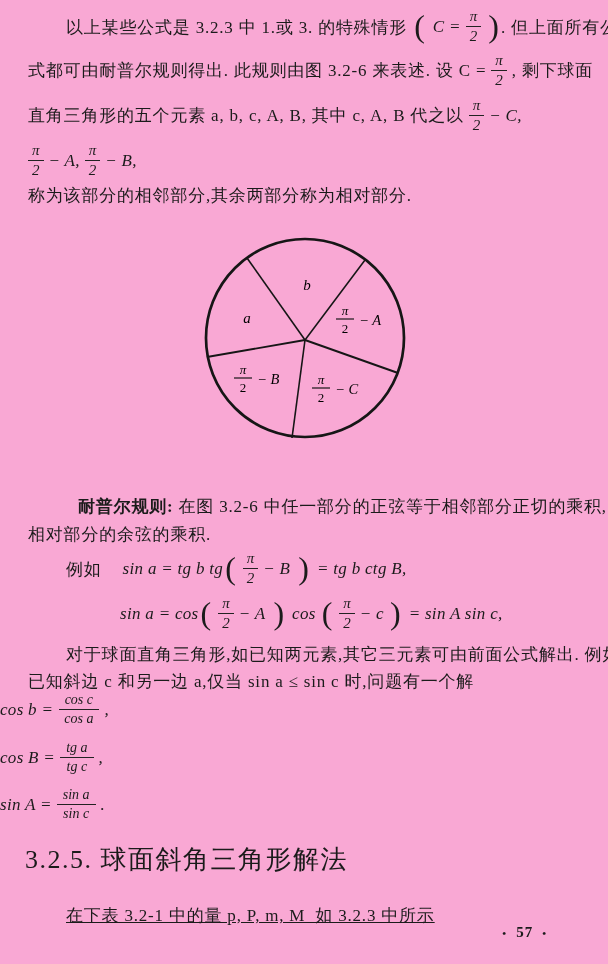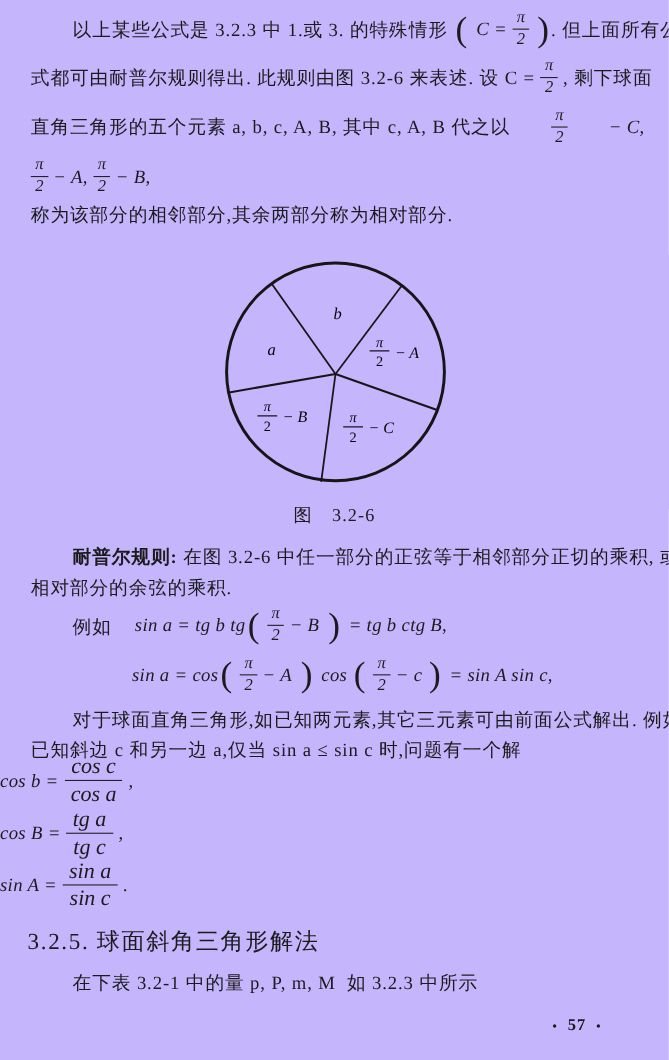--- a/index.html
+++ b/index.html
@@ -1,56 +1,56 @@
 <!DOCTYPE html>
 <html><head>
 <meta charset="utf-8">
 <style>
   html,body{margin:0;padding:0;background:#e8e8e4;}
   .page{
     position:relative;
     width:608px;height:964px;
-    background:#c4b5fd;
+    background:#f9a8d4;
     color:#1b1b1b;
     font-family:"Liberation Serif","DejaVu Serif",serif;
     font-size:17px;
     overflow:hidden;
   }
   .line{display:flex;align-items:center;white-space:pre;}
   .cn{letter-spacing:0.8px;white-space:pre;}
   .mi{font-style:italic;white-space:pre;letter-spacing:0.3px;}
-  .bold{font-weight:bold;}
+  .bold{font-weight:bold;margin-left:12px;}
   
   .frac{display:inline-flex;flex-direction:column;align-items:center;margin:0 5px;font-style:italic;}
   .frac .num{display:block;padding:0 4px 1px;border-bottom:1.4px solid #222;line-height:1.05;font-size:15px;text-align:center;}
   .frac .den{display:block;padding-top:2px;line-height:1.05;font-size:15px;text-align:center;}
-  .dfrac .num,.dfrac .den{font-size:20px;padding-left:6px;padding-right:6px;}
+  .dfrac .num,.dfrac .den{font-size:14px;padding-left:6px;padding-right:6px;}
   .bigp{font-size:32px;line-height:1;font-weight:400;margin:0 2px;transform:translateY(-1px);}
   .sp6{margin-left:6px;}
   .sp8{margin-left:21px;font-family:Liberation Serif, serif;}
   
   #para1{position:absolute;top:6px;left:28px;right:22px;}
   #para1 .l1{height:42px;margin-left:38px;}
   #para1 .l2{height:45px;}
-  #para1 .l3{height:45px;justify-content:space-between;}
+  #para1 .l3{height:45px;}
   #para1 .l4{height:46px;}
   #para1 .l5{height:22px;}
   #figure{position:absolute;left:193px;top:228px;}
   #caption{position:absolute;top:458px;left:0;width:608px;text-align:center;font-size:16.5px;letter-spacing:1px;}
   #napier{position:absolute;top:492px;left:28px;right:22px;}
   #napier .line{height:28px;}
   #napier .l1{text-indent:0;margin-left:38px;}
   #example{position:absolute;top:546px;left:66px;height:46px;}
   #formula2{position:absolute;top:591px;left:100px;height:46px;margin-left:20px;}
   .dform{position:absolute;left:0;width:608px;display:flex;align-items:center;height:40px;}
   #dform1{top:690px;}
   #dform2{top:738px;}
   #dform3{top:785px;}
-  #heading{position:absolute;top:842px;left:25px;font-size:21px;letter-spacing:1.5px;}
-  #secline{position:absolute;top:882px;left:66px;}
+  #heading{position:absolute;top:842px;left:25px;font-size:26px;letter-spacing:1.5px;}
+  #secline{position:absolute;top:904px;left:66px;text-decoration:underline;}
   #footer{position:absolute;top:924px;right:61px;font-size:15px;font-weight:bold;letter-spacing:1px;display:flex;align-items:center;gap:9px;}
   #footer .dot{font-size:11px;}
   svg text{font-family:"Liberation Serif","DejaVu Serif",serif;}
   .svgvar{font-style:italic;}
 </style>
 </head>
 <body>
 
 <div class="page">
 
@@ -110,21 +110,20 @@
     </g>
 
     <g>
       <text class="svgvar" x="128" y="156" font-size="13" text-anchor="middle">π</text>
       <line x1="119" y1="160" x2="137" y2="160" stroke="#161616" stroke-width="1.2"></line>
       <text x="128" y="174" font-size="13" text-anchor="middle">2</text>
       <text class="svgvar" x="142" y="166" font-size="14.5" text-anchor="start">− C</text>
     </g>
   </svg>
 
-  <div id="caption">图　3.2-6</div>
 
   <div id="napier">
     <div class="line l1">
       <span class="cn bold">耐普尔规则:</span>
       <span class="cn"> 在图 3.2-6 中任一部分的正弦等于相邻部分正切的乘积, 或</span>
     </div>
     <div class="line">
       <span class="cn">相对部分的余弦的乘积.</span>
     </div>
   </div>

